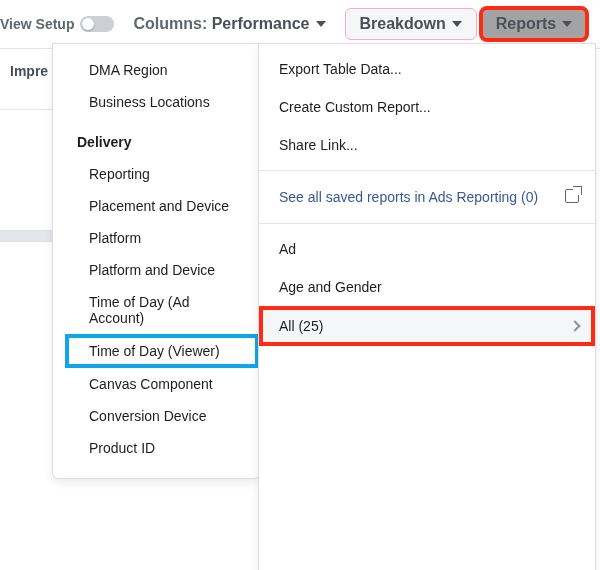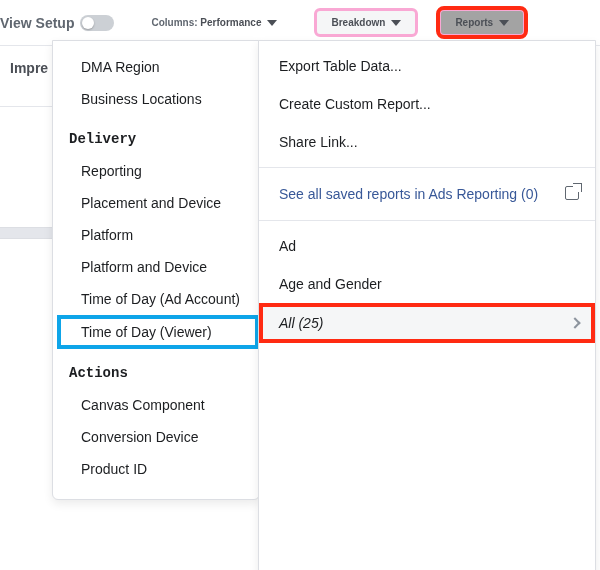--- a/index.html
+++ b/index.html
@@ -1,41 +1,41 @@
 <!DOCTYPE html>
 <html><head>
 <meta charset="utf-8">
 <style>
   * { box-sizing: border-box; font-family: -apple-system, BlinkMacSystemFont, "Segoe UI", Helvetica, Arial, sans-serif; }
   body { margin:0; width:600px; height:570px; background:#fff; overflow:hidden; color:#1c1e21; }
-  .toolbar { display:flex; gap:20px; padding:8px 10px 8px 0; border-bottom:1px solid #e4e6eb; font-size:14px; }
+  .toolbar { display:flex; gap:4px; padding:8px 10px 8px 0; border-bottom:1px solid #e4e6eb; font-size:14px; }
   .view-setup { display:flex; align-items:center; gap:6px; color:#606770; font-weight:600; }
   .toggle { width:34px; height:16px; border-radius:16px; background:#ccd0d5; position:relative; flex-shrink:0; }
   .toggle::after { content:""; position:absolute; left:2px; top:2px; width:12px; height:12px; border-radius:50%; background:#fff; box-shadow:0 1px 2px rgba(0,0,0,.25);}
-  .tbtn { display:flex; align-items:center; gap:6px; padding:6px 14px; border:3px solid #f9a8d4; border-radius:6px; background:#f5f6f7; font-weight:600; color:#4b4f56; cursor:pointer; font-size:10px;}
+  .tbtn { display:flex; align-items:center; gap:6px; padding:6px 14px; border:1px solid #f9a8d4; border-radius:6px; background:#f5f6f7; font-weight:600; color:#4b4f56; cursor:pointer; font-size:16px;}
   .tbtn.plain{ background:transparent; border-color:transparent;}
   .tbtn.selected{ background:#a3a3a3;}
   .caret { width:0;height:0;border-left:5px solid transparent;border-right:5px solid transparent;border-top:6px solid #4b4f56;}
   .hl-red { outline:4px solid #ff2a12; outline-offset:-2px; }
   .below { position:relative; height:520px;}
   .bg { position:absolute; left:0; top:0; width:260px;}
   .bg-head { border-bottom:1px solid #e4e6eb; padding:14px 10px 30px 10px ; color:#4b4f56; font-weight:600; font-size:14px;}
   .bg-bar { height:12px; background:#e4e6eb; border-top:1px solid #dcdee3; border-bottom:1px solid #dcdee3; margin-top:120px;}
-  .col-menu { position:absolute; left:52px; top:-6px; width:208px; background:#fff; border:1px solid #dcdee3; border-radius:0 0 6px 6px; box-shadow:0 4px 10px rgba(0,0,0,.08); padding:10px 0 14px 4px; font-size:14px;}
+  .col-menu { position:absolute; left:52px; top:-6px; width:208px; background:#fff; border:1px solid #dcdee3; border-radius:0 0 6px 6px; box-shadow:0 4px 10px rgba(0,0,0,.08); padding:10px 0 14px 12px; font-size:14px;}
   .col-menu .item{ padding:8px 12px 8px 24px; color:#1c1e21; cursor:pointer;}
-  .col-menu .section{ padding:16px 12px 8px 12px; font-weight:700; color:#1c1e21;font-family:Liberation Mono, monospace;}
+  .col-menu .section{ padding:16px 12px 8px 12px; font-weight:700; color:#1c1e21;}
   .hl-item{ border:4px solid #0ea5e9; padding:5px 8px 5px 20px !important;}
   .reports-menu{ position:absolute; left:258px; top:-6px; width:338px; height:540px; background:#fff; border:1px solid #dcdee3; border-radius:0 0 6px 6px; box-shadow:0 4px 10px rgba(0,0,0,.08); font-size:14px; padding-top:6px;}
   .reports-menu .ritem{ padding:11px 16px 11px 20px; cursor:pointer; color:#1c1e21;}
   .reports-menu .divider{ height:1px;background:#e4e6eb; margin:6px 0;}
   .reports-menu .saved{ display:flex; align-items:flex-start; justify-content:space-between; padding:12px 16px 12px 20px; color:#385898; cursor:pointer;}
   .ext-icon{ width:14px;height:14px; border:1.6px solid #606770; position:relative; border-radius:2px;}
   .ext-icon::after{content:"";position:absolute;right:-4px;top:-4px;width:8px;height:8px;border-top:1.6px solid #606770;border-right:1.6px solid #606770;background:#fff;}
   .reports-menu .header{ padding:14px 16px 10px 20px; font-weight:700;}
-  .reports-menu .sel{ background:#f5f6f7; display:flex; justify-content:space-between; align-items:center;font-style:italic;}
+  .reports-menu .sel{ background:#f5f6f7; display:flex; justify-content:space-between; align-items:center;}
   .chev{ width:8px;height:8px;border-top:2px solid #8d949e;border-right:2px solid #8d949e; transform:rotate(45deg);}
   .hl-wide{ border:4px solid #ff2a12; padding:8px 12px 8px 16px !important;}
   .light{color:#606770;}
 </style>
 </head>
 <body>
 
 <div class="toolbar">
   <div class="view-setup">
     <span>View Setup</span>
@@ -64,21 +64,20 @@
   <div class="col-menu">
     <div class="item">DMA Region</div>
     <div class="item">Business Locations</div>
     <div class="section">Delivery</div>
     <div class="item">Reporting</div>
     <div class="item">Placement and Device</div>
     <div class="item">Platform</div>
     <div class="item">Platform and Device</div>
     <div class="item">Time of Day (Ad Account)</div>
     <div class="item hl-item">Time of Day (Viewer)</div>
-    <div class="section">Actions</div>
     <div class="item">Canvas Component</div>
     <div class="item">Conversion Device</div>
     <div class="item">Product ID</div>
   </div>
 
   <div class="reports-menu">
     <div class="ritem">Export Table Data...</div>
     <div class="ritem">Create Custom Report...</div>
     <div class="ritem">Share Link...</div>
     <div class="divider"></div>

